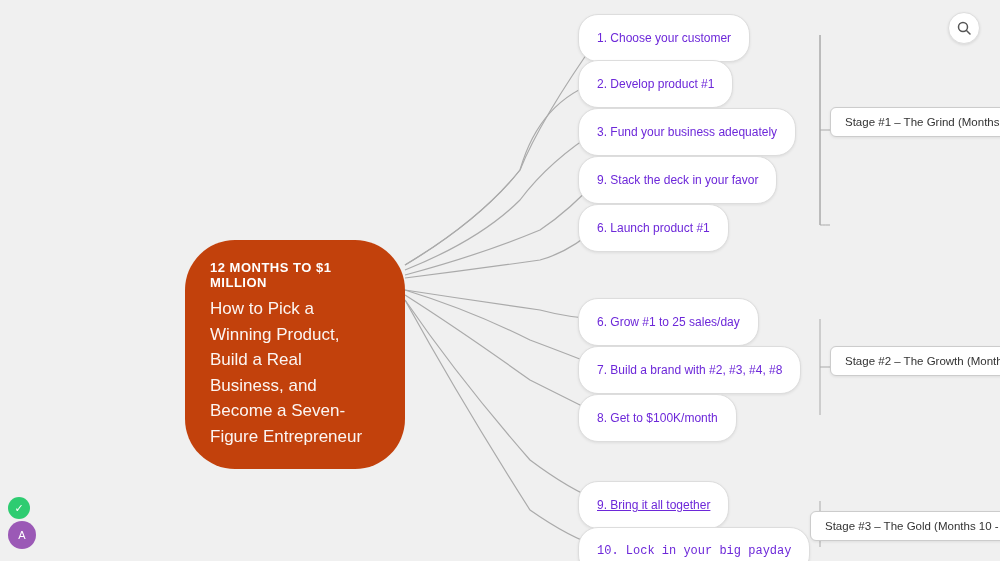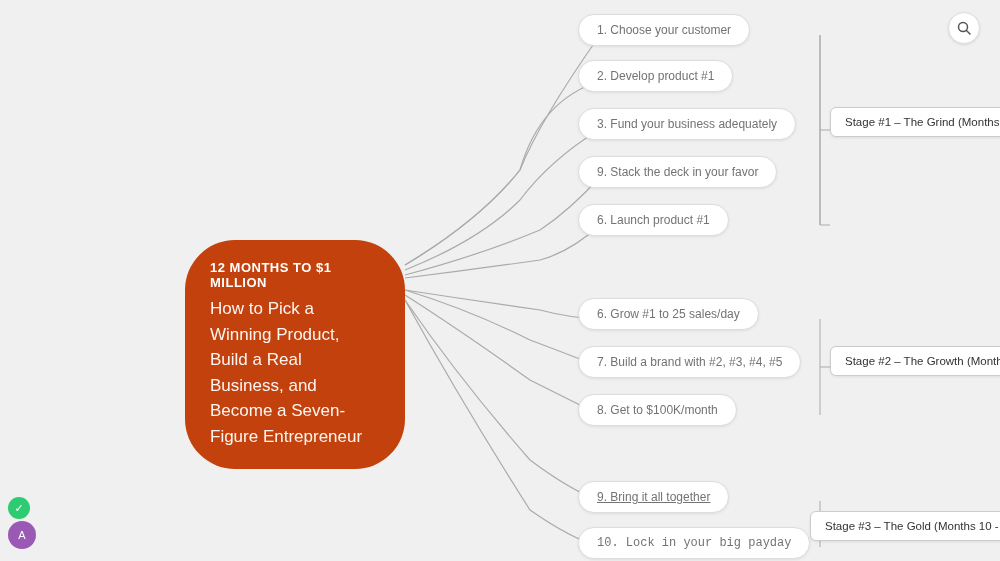--- a/index.html
+++ b/index.html
@@ -49,23 +49,23 @@
       font-size: 17px;
       font-weight: 400;
       line-height: 1.5;
       opacity: 0.95;
     }
 
     .topic-node {
       position: absolute;
       background: white;
       border-radius: 20px;
-      padding: 8px 18px;
+      padding: 16px 18px;
       font-size: 12px;
-      color: #737373;
+      color: #6d28d9;
       white-space: nowrap;
       border: 1px solid #ddd;
       box-shadow: 0 1px 3px rgba(0,0,0,0.08);
     }
 
     .stage-node {
       position: absolute;
       background: white;
       border-radius: 6px;
       padding: 8px 14px;
@@ -159,21 +159,21 @@
     <div class="subtitle">How to Pick a Winning Product, Build a Real Business, and Become a Seven-Figure Entrepreneur</div>
   </div>
 
   <div id="topic-nodes">
       <div class="topic-node" style="top: 14px; left: 578px;">1. Choose your customer</div>
       <div class="topic-node" style="top: 60px; left: 578px;">2. Develop product #1</div>
       <div class="topic-node" style="top: 108px; left: 578px; text-align: center;">3. Fund your business adequately</div>
       <div class="topic-node" style="top: 156px; left: 578px;">9. Stack the deck in your favor</div>
       <div class="topic-node" style="top: 204px; left: 578px;">6. Launch product #1</div>
       <div class="topic-node" style="top: 298px; left: 578px;">6. Grow #1 to 25 sales/day</div>
-      <div class="topic-node" style="top: 346px; left: 578px;">7. Build a brand with #2, #3, #4, #5</div>
+      <div class="topic-node" style="top: 346px; left: 578px;">7. Build a brand with #2, #3, #4, #8</div>
       <div class="topic-node" style="top: 394px; left: 578px;">8. Get to $100K/month</div>
       <div class="topic-node" style="top: 481px; left: 578px; text-decoration: underline;">9. Bring it all together</div>
       <div class="topic-node" style="top: 527px; left: 578px; font-family: Liberation Mono, monospace;">10. Lock in your big payday</div>
     </div>
 
   <div id="stage-nodes">
       <div class="stage-node" style="top: 107px; left: 830px;">Stage #1 – The Grind (Months 1 - 4)</div>
       <div class="stage-node" style="top: 346px; left: 830px;">Stage #2 – The Growth (Months 5</div>
       <div class="stage-node" style="top: 511px; left: 810px;">Stage #3 – The Gold (Months 10 - 12)</div>
     </div>

